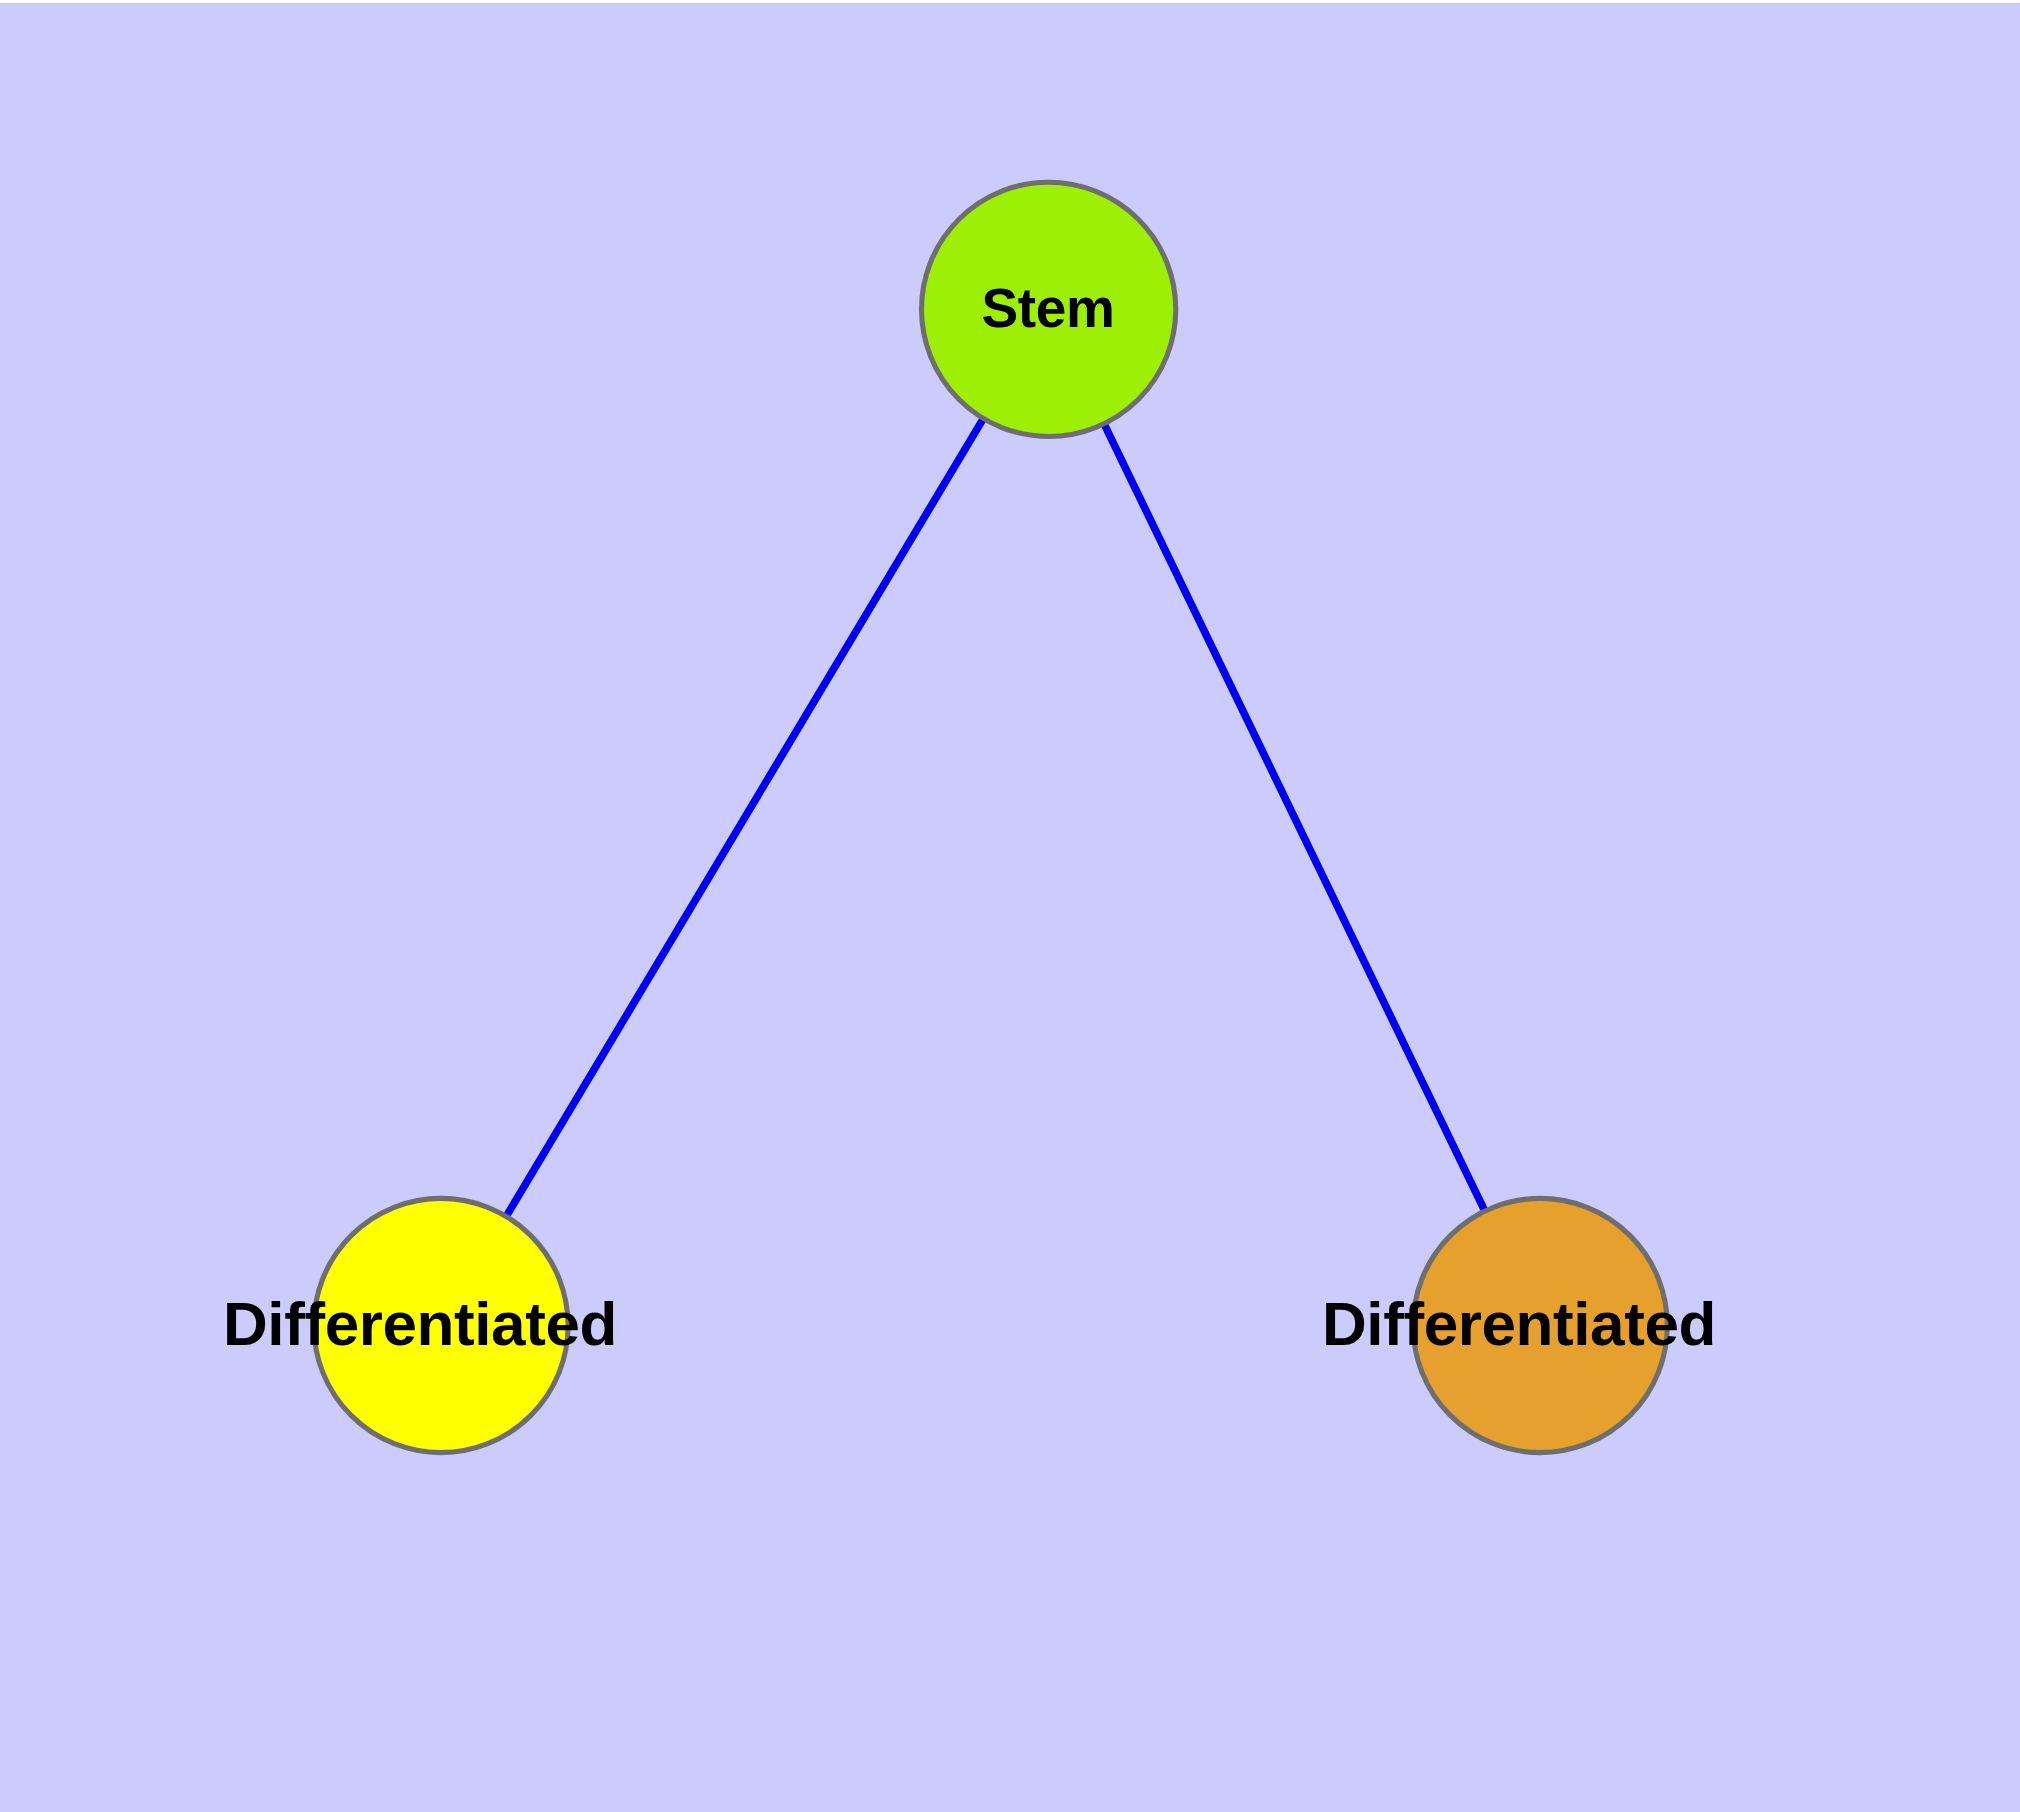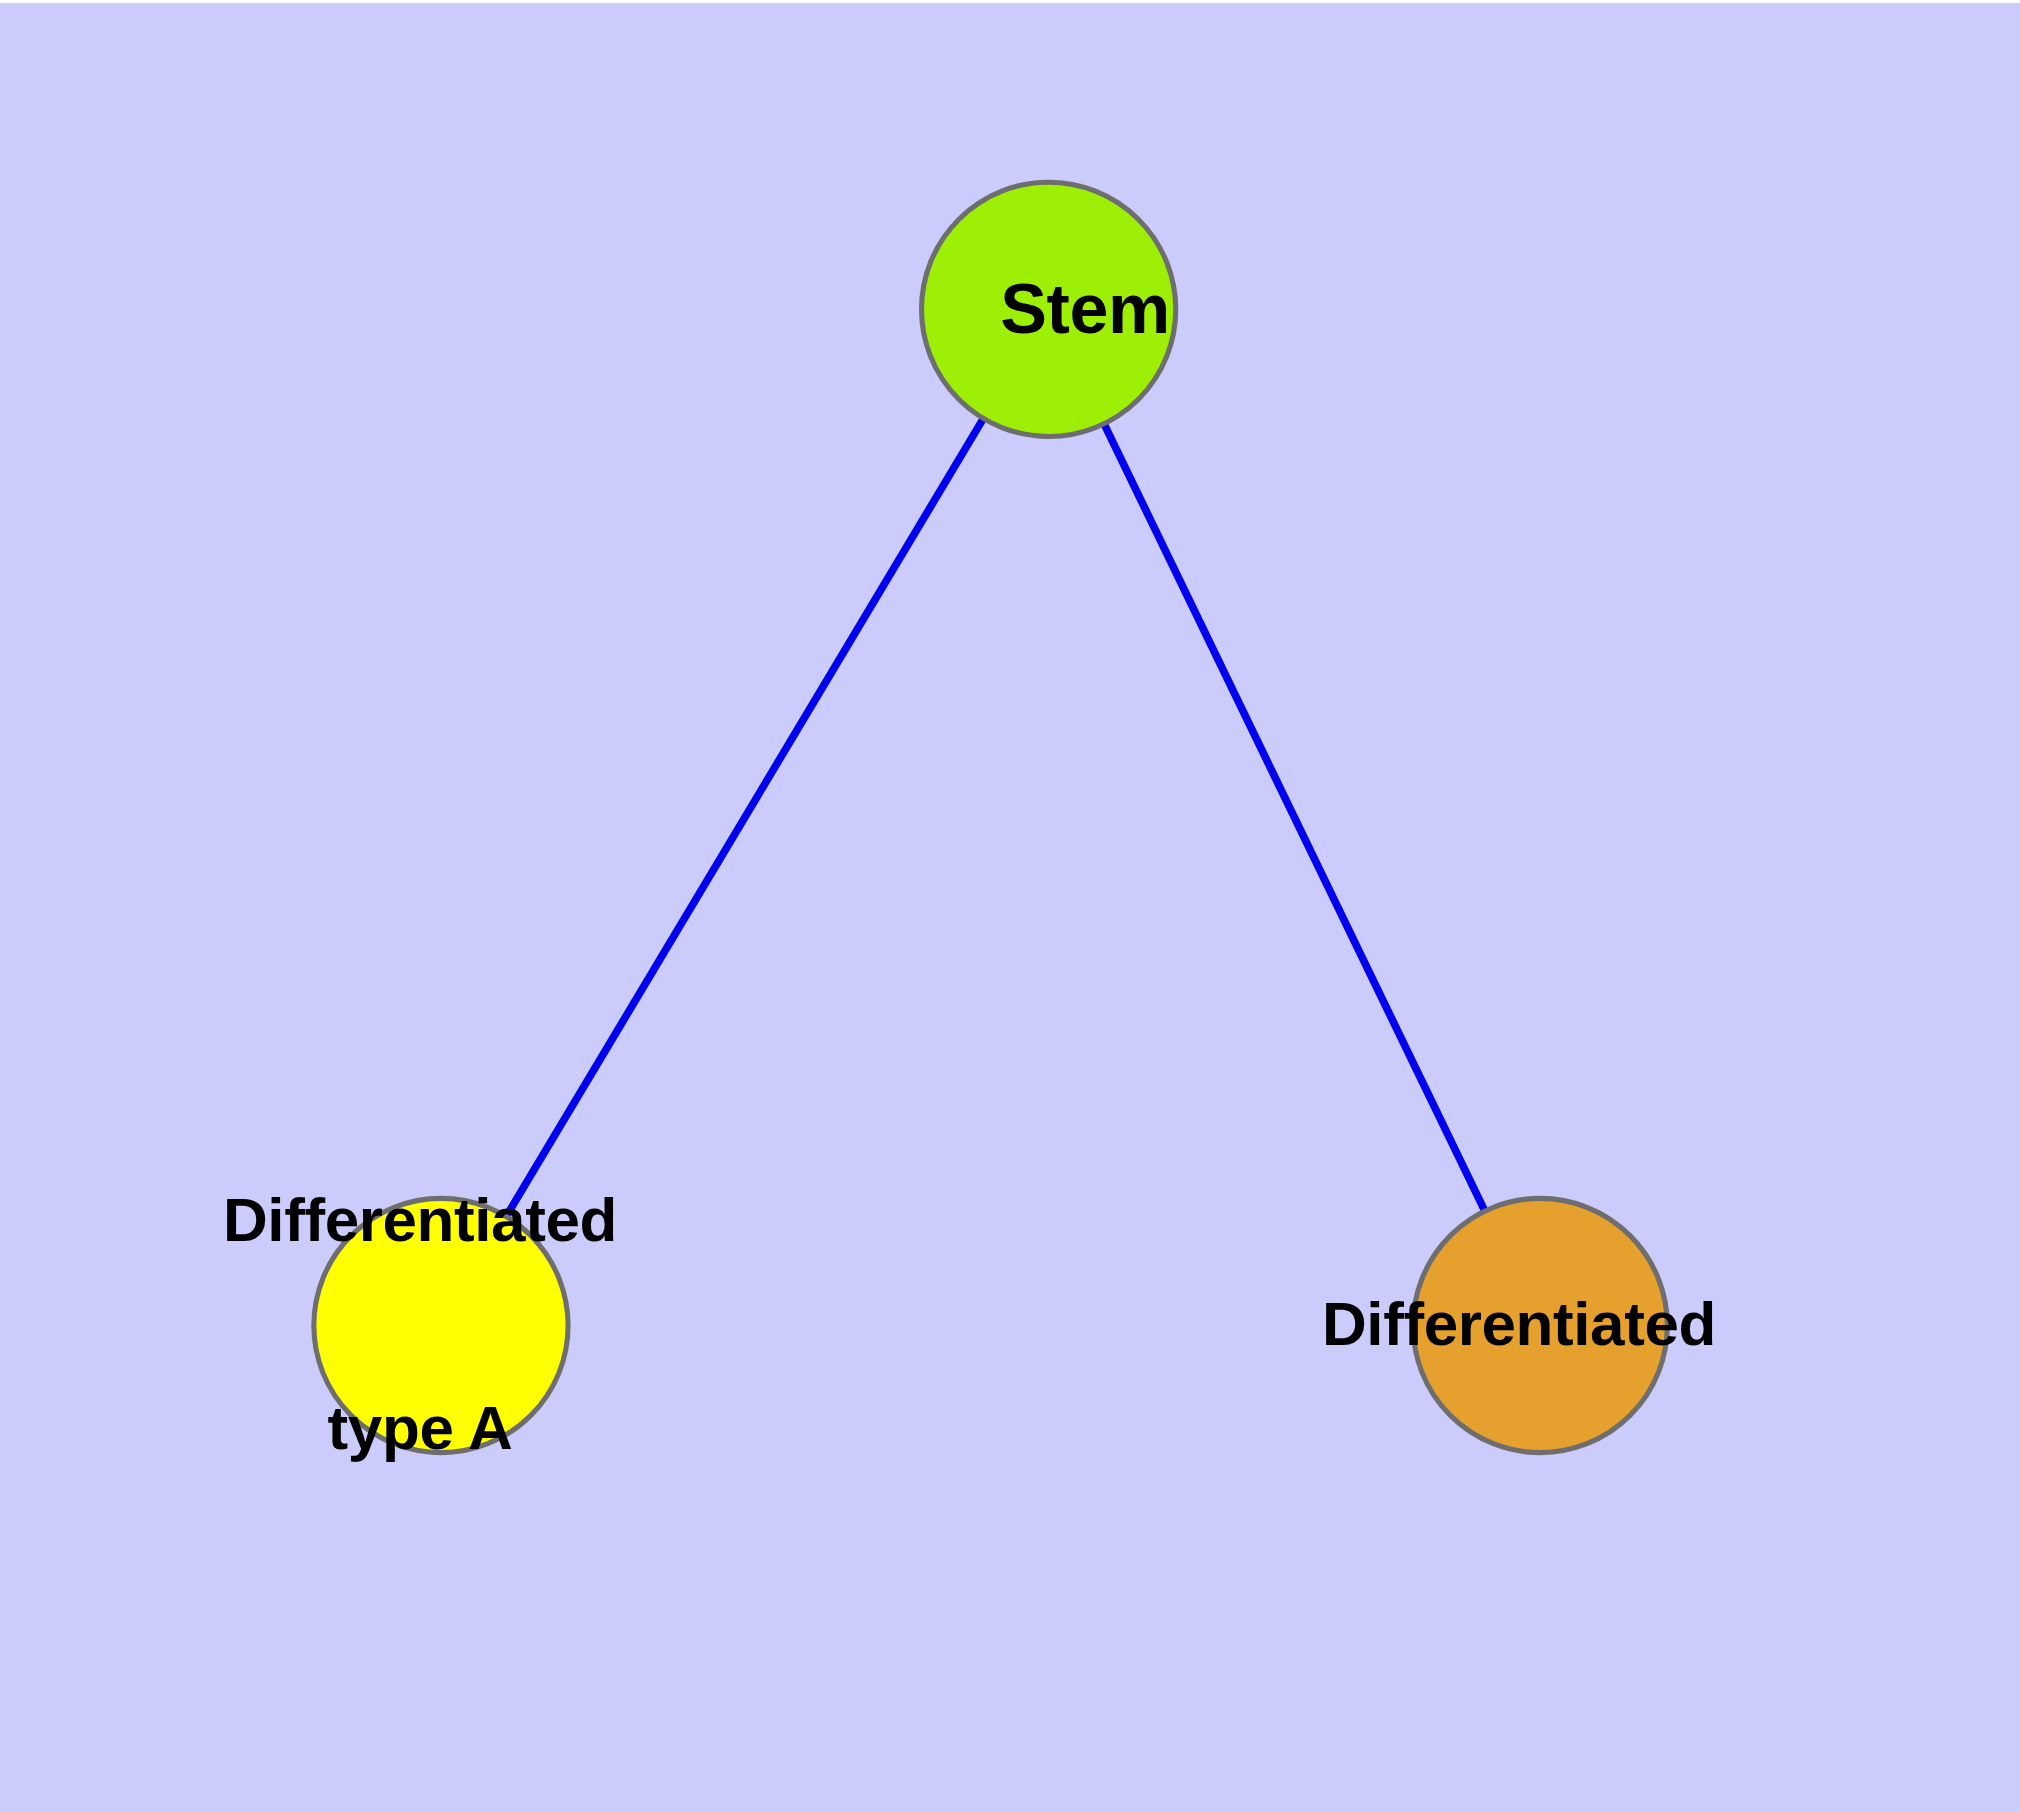--- a/index.html
+++ b/index.html
@@ -34,23 +34,23 @@
     font-family: "Liberation Sans", "DejaVu Sans", sans-serif;
     font-weight: bold;
     color: #000000;
     text-align: center;
     line-height: 1.12;
     white-space: pre;
     pointer-events: none;
     transform: translate(-50%, -50%);
   }
   #label-stem {
-    left: 1085px;
+    left: 1048px;
     top: 309px;
-    font-size: 70px;
+    font-size: 55px;
     letter-spacing: -0.4px;
     text-align: center;
   }
   #label-type-a {
     left: 420px;
     top: 1324px;
     font-size: 62px;
     letter-spacing: -0.4px;
   }
   #label-type-b {
@@ -81,21 +81,20 @@
     </g>
 
   </svg>
 
   <div class="node-label" id="label-stem">
     <div>Stem</div>
   </div>
 
   <div class="node-label" id="label-type-a">
     <div>Differentiated</div>
-    <div>type A</div>
   </div>
 
   <div class="node-label" id="label-type-b">
     <div>Differentiated</div>
   </div>
 
 </div>
 
 
 </body></html>

